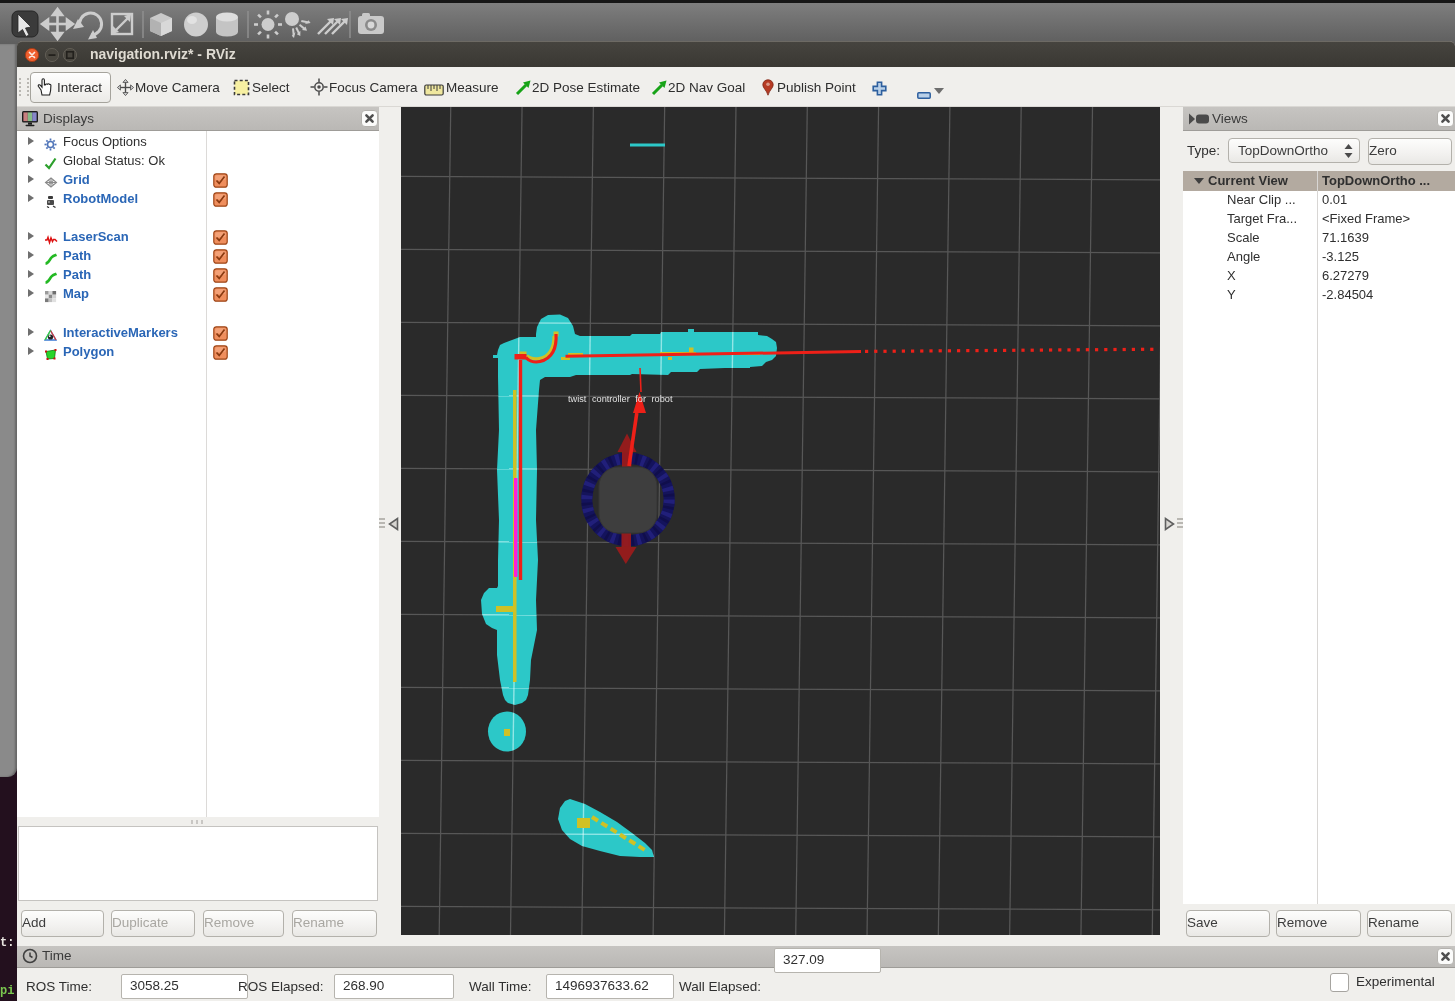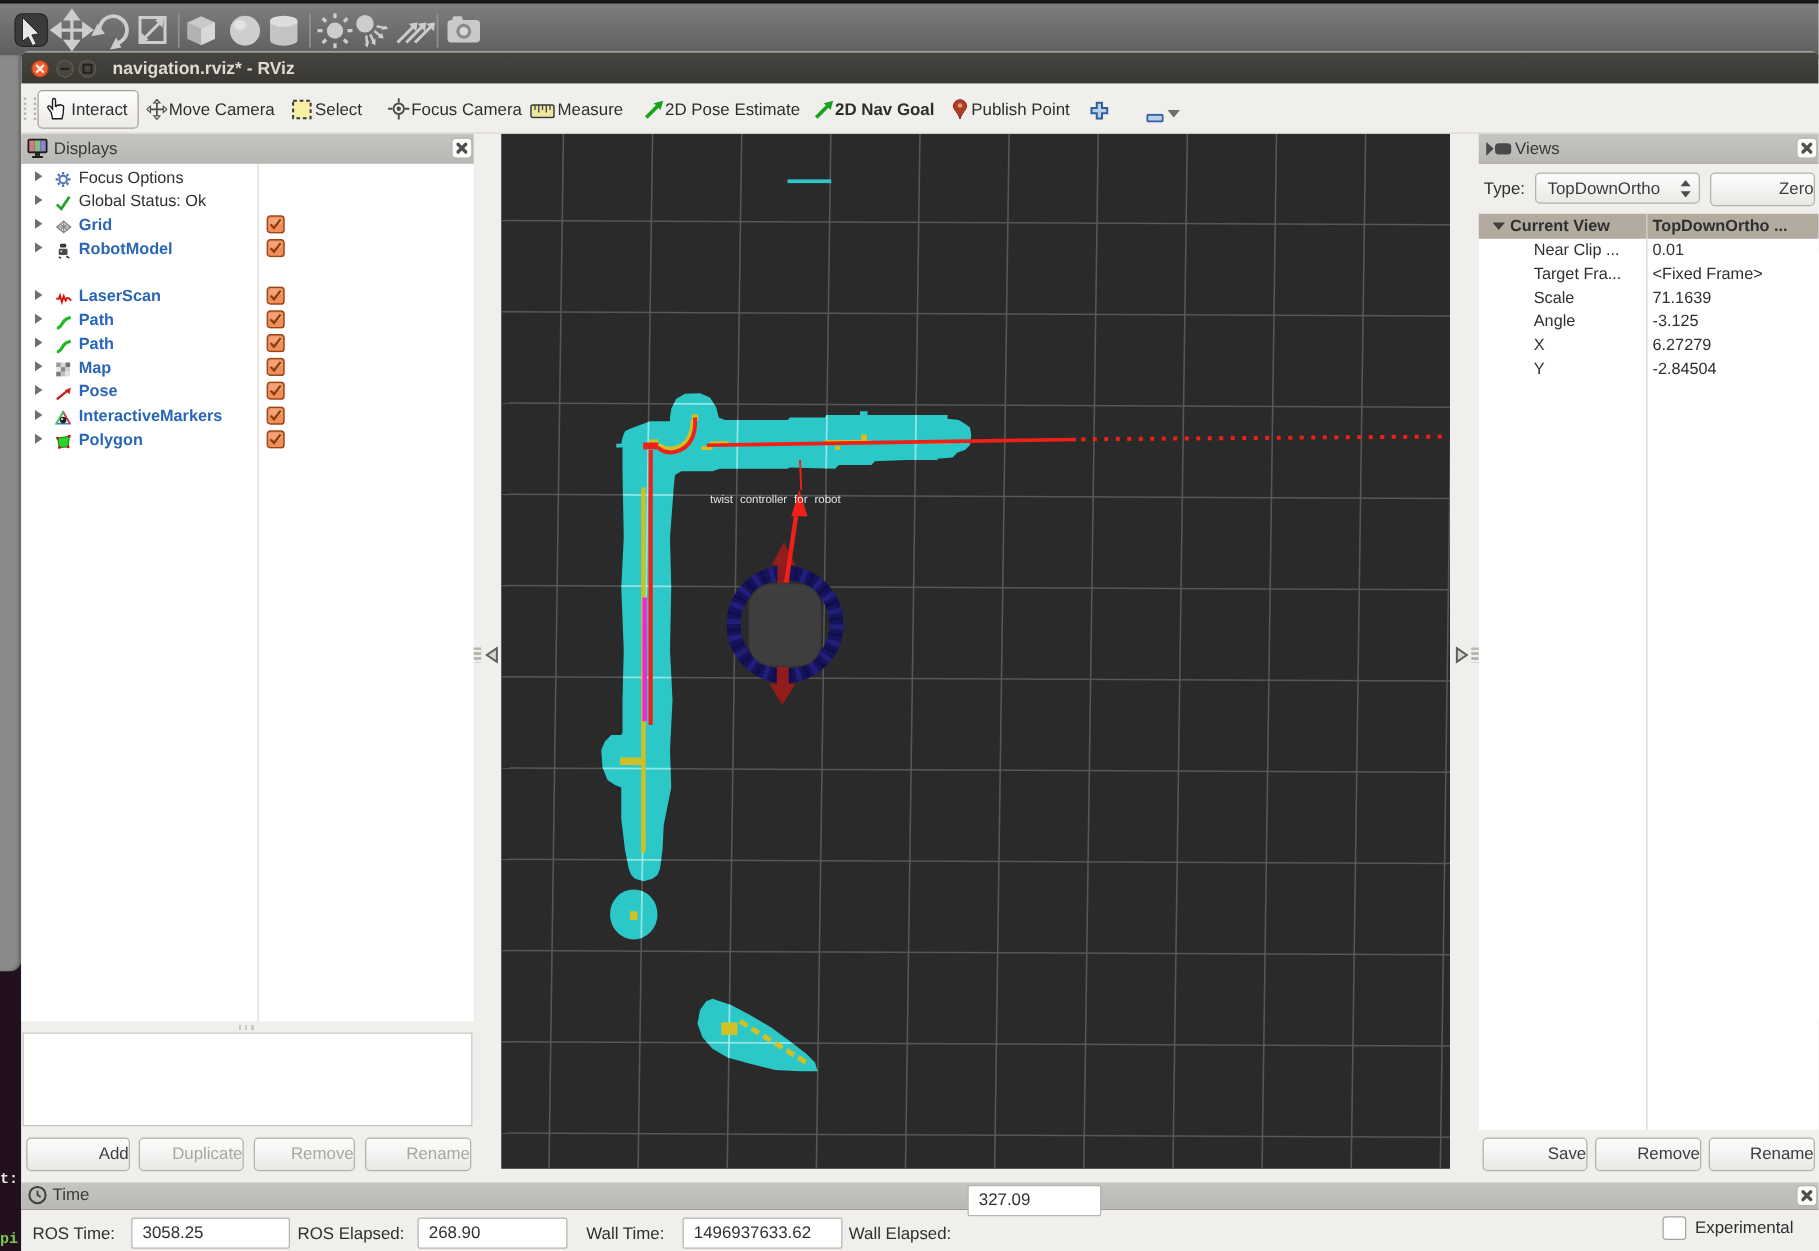--- a/index.html
+++ b/index.html
@@ -3,21 +3,21 @@
 <meta charset="utf-8">
 <style>
   html,body{margin:0;padding:0;}
   body{width:1455px;height:1001px;position:relative;overflow:hidden;
        font-family:"Liberation Sans",sans-serif;background:#f0efec;}
   .abs{position:absolute;}
   .hdr{background:linear-gradient(#c6c4c1,#bab8b5);border-bottom:1px solid #9e9c98;}
   .hdrtxt{font-size:13.5px;color:#3a3a3a;}
   .xbtn{position:absolute;width:15px;height:15px;background:#fbfbfa;border:1px solid #b4b2ae;border-radius:4px;}
   .btn{position:absolute;background:linear-gradient(#fdfdfc,#f2f1ef 60%,#e9e8e5);border:1px solid #b3b1ab;border-radius:4px;
-       font-size:13.5px;color:#3c3c3c;text-align:right;}
+       font-size:13.5px;color:#3c3c3c;text-align:left;}
   .btn.dis{color:#a9a7a2;}
   .field{position:absolute;background:#fff;border:1px solid #b6b4ae;border-radius:2px;
          font-size:13.5px;color:#303030;padding:3px 0 0 8px;box-sizing:border-box;}
   .tbtxt{font-size:13px;color:#2f2f2f;}
 </style>
 </head>
 <body>
 
 <div class="abs" id="gazbar" style="left:0;top:0;width:1455px;height:44px;background:linear-gradient(#7e7e7e,#5c5c5c);border-top:3px solid #161616;">
     <svg width="1455" height="44" viewBox="0 0 1455 44" style="position:absolute;left:0;top:0">
@@ -152,21 +152,21 @@
     <div style="position:absolute;left:429px;top:13px;font-size:13.5px;color:#2e2e2e;">Measure</div>
     <div style="position:absolute;left:498px;top:12px;"><svg width="17" height="17" viewBox="0 0 17 17">
         <line x1="2" y1="15" x2="11" y2="6" stroke="#17a317" stroke-width="3"></line>
         <path d="M15.5 1.5 L13.5 9 L8 3.5 Z" fill="#17a317"></path>
       </svg></div>
     <div style="position:absolute;left:515px;top:13px;font-size:13.5px;color:#2e2e2e;">2D Pose Estimate</div>
     <div style="position:absolute;left:634px;top:12px;"><svg width="17" height="17" viewBox="0 0 17 17">
         <line x1="2" y1="15" x2="11" y2="6" stroke="#17a317" stroke-width="3"></line>
         <path d="M15.5 1.5 L13.5 9 L8 3.5 Z" fill="#17a317"></path>
       </svg></div>
-    <div style="position:absolute;left:651px;top:13px;font-size:13.5px;color:#2e2e2e;font-weight:bold;">2D Nav Goal</div>
+    <div style="position:absolute;left:651px;top:13px;font-size:13.5px;color:#2e2e2e;">2D Nav Goal</div>
     <div style="position:absolute;left:745px;top:12px;"><svg width="12" height="17" viewBox="0 0 12 17">
         <path d="M6 0.8 C9 0.8 11.2 3 11.2 5.8 C11.2 9 7.5 11 6 16.2 C4.5 11 0.8 9 0.8 5.8 C0.8 3 3 0.8 6 0.8 Z" fill="#b63b24" stroke="#7d2413" stroke-width="0.8"></path>
         <circle cx="6" cy="5.3" r="1.8" fill="#e8c0b2" opacity="0.7"></circle>
       </svg></div>
     <div style="position:absolute;left:760px;top:13px;font-size:13.5px;color:#2e2e2e;">Publish Point</div>
     <div style="position:absolute;left:855px;top:14px;"><svg width="15" height="15" viewBox="0 0 15 15">
         <path d="M5.4 1.2 L9.6 1.2 L9.6 5.4 L13.8 5.4 L13.8 9.6 L9.6 9.6 L9.6 13.8 L5.4 13.8 L5.4 9.6 L1.2 9.6 L1.2 5.4 L5.4 5.4 Z" fill="#b9d0e8" stroke="#2d5f9e" stroke-width="1.6"></path>
       </svg></div>
     <div style="position:absolute;left:900px;top:18px;"><svg width="14" height="7" viewBox="0 0 14 7">
         <rect x="0.8" y="0.8" width="12.4" height="5.4" rx="1" fill="#b9d0e8" stroke="#2d5f9e" stroke-width="1.5"></rect>
@@ -290,33 +290,20 @@
             <rect x="8.4" y="1" width="3.7" height="3.7" fill="#6f6f6f"></rect>
             <rect x="1" y="4.7" width="3.7" height="3.7" fill="#e6e6e6"></rect>
             <rect x="4.7" y="4.7" width="3.7" height="3.7" fill="#8a8a8a"></rect>
             <rect x="8.4" y="4.7" width="3.7" height="3.7" fill="#cfcfcf"></rect>
             <rect x="1" y="8.4" width="3.7" height="3.7" fill="#7a7a7a"></rect>
             <rect x="4.7" y="8.4" width="3.7" height="3.7" fill="#bfbfbf"></rect>
             <rect x="8.4" y="8.4" width="3.7" height="3.7" fill="#e0e0e0"></rect>
           </g>
         </svg></div>
       <div style="position:absolute;left:46px;top:2px;font-size:13px;font-weight:bold;color:#2a66b6;">Map</div>
-      <div style="position:absolute;left:196px;top:1px;"><svg width="15" height="15" viewBox="0 0 15 15" style="vertical-align:middle">
-          <rect x="0.8" y="0.8" width="13.4" height="13.4" rx="2.5" fill="#ef8e5d" stroke="#9d4517" stroke-width="1.2"></rect>
-          <rect x="2.2" y="2.2" width="10.6" height="5" rx="2" fill="#f4a67e" opacity="0.8"></rect>
-          <path d="M3.5 7.5 L6.2 10.4 L11.5 3.5" fill="none" stroke="#8a3a10" stroke-width="1.7"></path>
-        </svg></div>
-    </div>
-    <div style="position:absolute;left:0;top:172px;width:362px;height:19px;">
-      <div style="position:absolute;left:11px;top:5px;width:0;height:0;border-top:4.5px solid transparent;border-bottom:4.5px solid transparent;border-left:6.5px solid #6f6f6f;"></div>
-      <div style="position:absolute;left:27px;top:3px;"><svg width="14" height="12" viewBox="0 0 14 12" style="vertical-align:middle">
-          <line x1="1.5" y1="10.5" x2="10" y2="3.5" stroke="#cc1f1f" stroke-width="2"></line>
-          <path d="M12.8 1.2 L11.5 6.3 L8 3 Z" fill="#cc1f1f"></path>
-        </svg></div>
-      <div style="position:absolute;left:46px;top:2px;font-size:13px;font-weight:bold;color:#2a66b6;">Pose</div>
       <div style="position:absolute;left:196px;top:1px;"><svg width="15" height="15" viewBox="0 0 15 15" style="vertical-align:middle">
           <rect x="0.8" y="0.8" width="13.4" height="13.4" rx="2.5" fill="#ef8e5d" stroke="#9d4517" stroke-width="1.2"></rect>
           <rect x="2.2" y="2.2" width="10.6" height="5" rx="2" fill="#f4a67e" opacity="0.8"></rect>
           <path d="M3.5 7.5 L6.2 10.4 L11.5 3.5" fill="none" stroke="#8a3a10" stroke-width="1.7"></path>
         </svg></div>
     </div>
     <div style="position:absolute;left:0;top:192px;width:362px;height:19px;">
       <div style="position:absolute;left:11px;top:5px;width:0;height:0;border-top:4.5px solid transparent;border-bottom:4.5px solid transparent;border-left:6.5px solid #6f6f6f;"></div>
       <div style="position:absolute;left:27px;top:3px;"><svg width="13" height="13" viewBox="0 0 13 13" style="vertical-align:middle">
           <path d="M6.5 1.5 L12 11 L1 11 Z" fill="none" stroke="#3a7ad5" stroke-width="1.3"></path>
@@ -541,21 +528,21 @@
     <svg width="16" height="16" viewBox="0 0 16 16" style="position:absolute;left:5px;top:2px">
       <circle cx="8" cy="8" r="6.5" fill="none" stroke="#3f3f3f" stroke-width="1.6"></circle>
       <path d="M8 4.5 L8 8 L10.5 9.5" fill="none" stroke="#3f3f3f" stroke-width="1.5"></path>
     </svg>
     <div class="xbtn" style="left:1420px;top:2px;"><svg width="15" height="15" viewBox="0 0 15 15">
         <path d="M4.4 4.4 L10.6 10.6 M10.6 4.4 L4.4 10.6" stroke="#4f4f4f" stroke-width="2.6" stroke-linecap="round"></path>
       </svg></div>
   </div>
 <div class="abs hdrtxt" style="left:42px;top:948px;">Time</div>
 <div class="abs tbtxt" style="left:26px;top:979px;font-size:13.5px;">ROS Time:</div>
-<div class="field" style="left:105px;top:974px;width:127px;height:25px;">3058.25</div>
+<div class="field" style="left:121px;top:974px;width:127px;height:25px;">3058.25</div>
 <div class="abs tbtxt" style="left:238px;top:979px;font-size:13.5px;">ROS Elapsed:</div>
 <div class="field" style="left:334px;top:974px;width:120px;height:25px;">268.90</div>
 <div class="abs tbtxt" style="left:469px;top:979px;font-size:13.5px;">Wall Time:</div>
 <div class="field" style="left:546px;top:974px;width:128px;height:25px;">1496937633.62</div>
 <div class="abs tbtxt" style="left:679px;top:979px;font-size:13.5px;">Wall Elapsed:</div>
 <div class="field" style="left:774px;top:948px;width:107px;height:25px;">327.09</div>
 <div class="abs" style="left:1330px;top:973px;width:17px;height:17px;background:#fff;border:1px solid #a6a4a0;border-radius:3px;"></div>
 <div class="abs tbtxt" style="left:1356px;top:974px;font-size:13.5px;">Experimental</div>
 
 <div class="abs" style="left:379px;top:518px;width:6px;height:12px;background:repeating-linear-gradient(#b9b7b2 0,#b9b7b2 2px,transparent 2px,transparent 4px);"></div>

